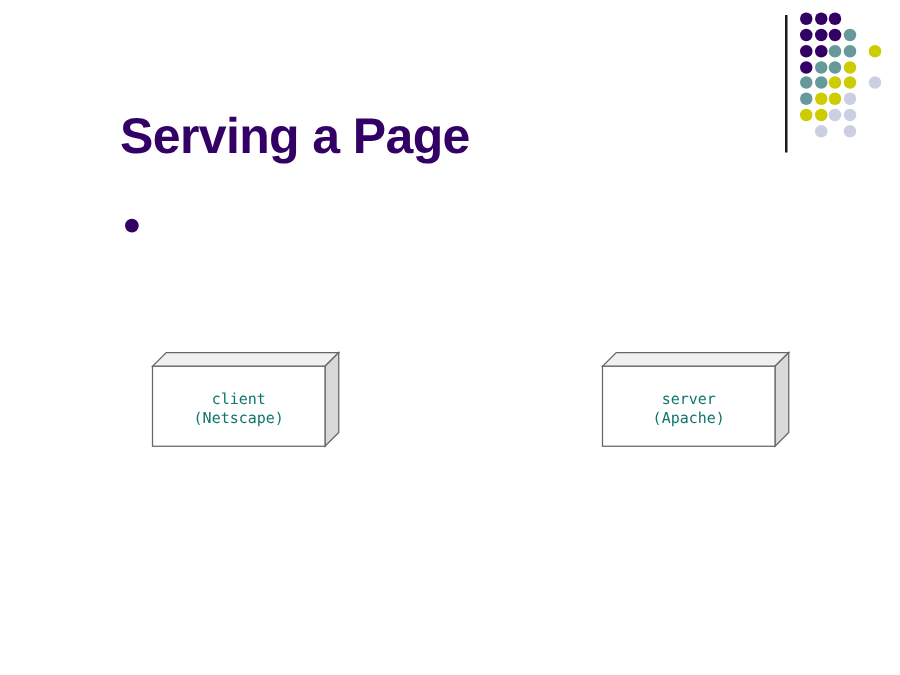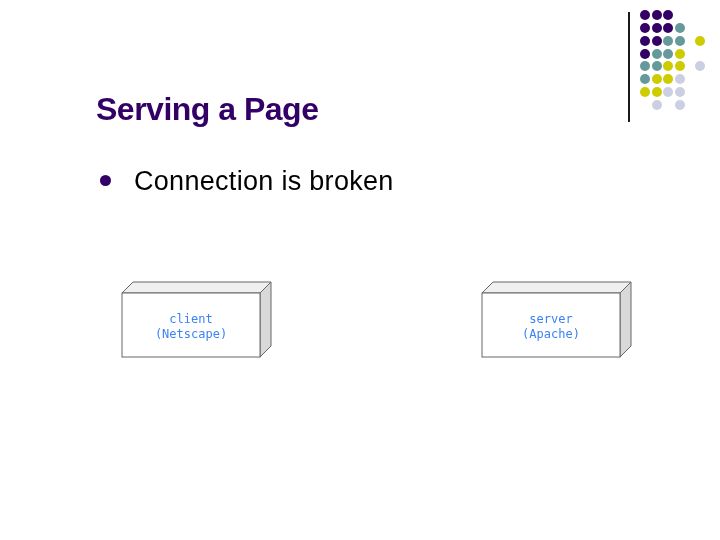--- a/index.html
+++ b/index.html
@@ -21,21 +21,21 @@
   .vline {
     position: absolute;
     left: 628px; top: 12px;
     width: 2px; height: 110px;
     background: #1a1a1a;
   }
 
   .title {
     position: absolute;
     left: 96px; top: 89px;
-    font-size: 32px;
+    font-size: 40px;
     font-weight: bold;
     letter-spacing: -0.5px;
     line-height: 40px;
     white-space: nowrap;
   }
 
   .bullet-row {
     position: absolute;
     left: 100px; top: 166px;
     display: flex;
@@ -69,21 +69,21 @@
     position: absolute;
     width: 138px; height: 60px;
     padding-top: 4px;
     display: flex;
     flex-direction: column;
     align-items: center;
     justify-content: center;
     font-family: "DejaVu Sans Mono", monospace;
     font-size: 12px;
     line-height: 15px;
-    color: #3b82f6;
+    color: #0f766e;
     text-align: center;
     white-space: nowrap;
   }
   .client-box-svg { left: 120px; top: 280px; }
   .client-box-label { left: 122px; top: 293px; }
   .server-box-svg { left: 480px; top: 280px; }
   .server-box-label { left: 482px; top: 293px; align-items: center; }
 </style>
 </head>
 <body>
@@ -122,21 +122,20 @@
       <span class="dot" style="left: 663.4px; top: 87.1px; background: rgb(204, 207, 226);"></span>
       <span class="dot" style="left: 675.1px; top: 87.1px; background: rgb(204, 207, 226);"></span>
       <span class="dot" style="left: 651.7px; top: 99.95px; background: rgb(204, 207, 226);"></span>
       <span class="dot" style="left: 675.1px; top: 99.95px; background: rgb(204, 207, 226);"></span>
     </div>
 
   <div class="title" style="color: rgb(51, 0, 102);">Serving a Page</div>
 
   <div class="bullet-row">
     <span class="bullet-dot" style="background: rgb(51, 0, 102);"></span>
-    <span class="bullet-text">Connection is broken</span>
   </div>
 
   <svg class="box-svg client-box-svg" viewBox="0 0 153 79">
     <polygon points="2,13 140,13 151,2 13,2" fill="#f0f0f0"></polygon>
     <polygon points="140,13 151,2 151,66 140,77" fill="#d9d9d9"></polygon>
     <rect x="2" y="13" width="138" height="64" fill="#ffffff"></rect>
   </svg>
   <div class="box-label client-box-label">
     <span>client</span>
     <span>(Netscape)</span>

